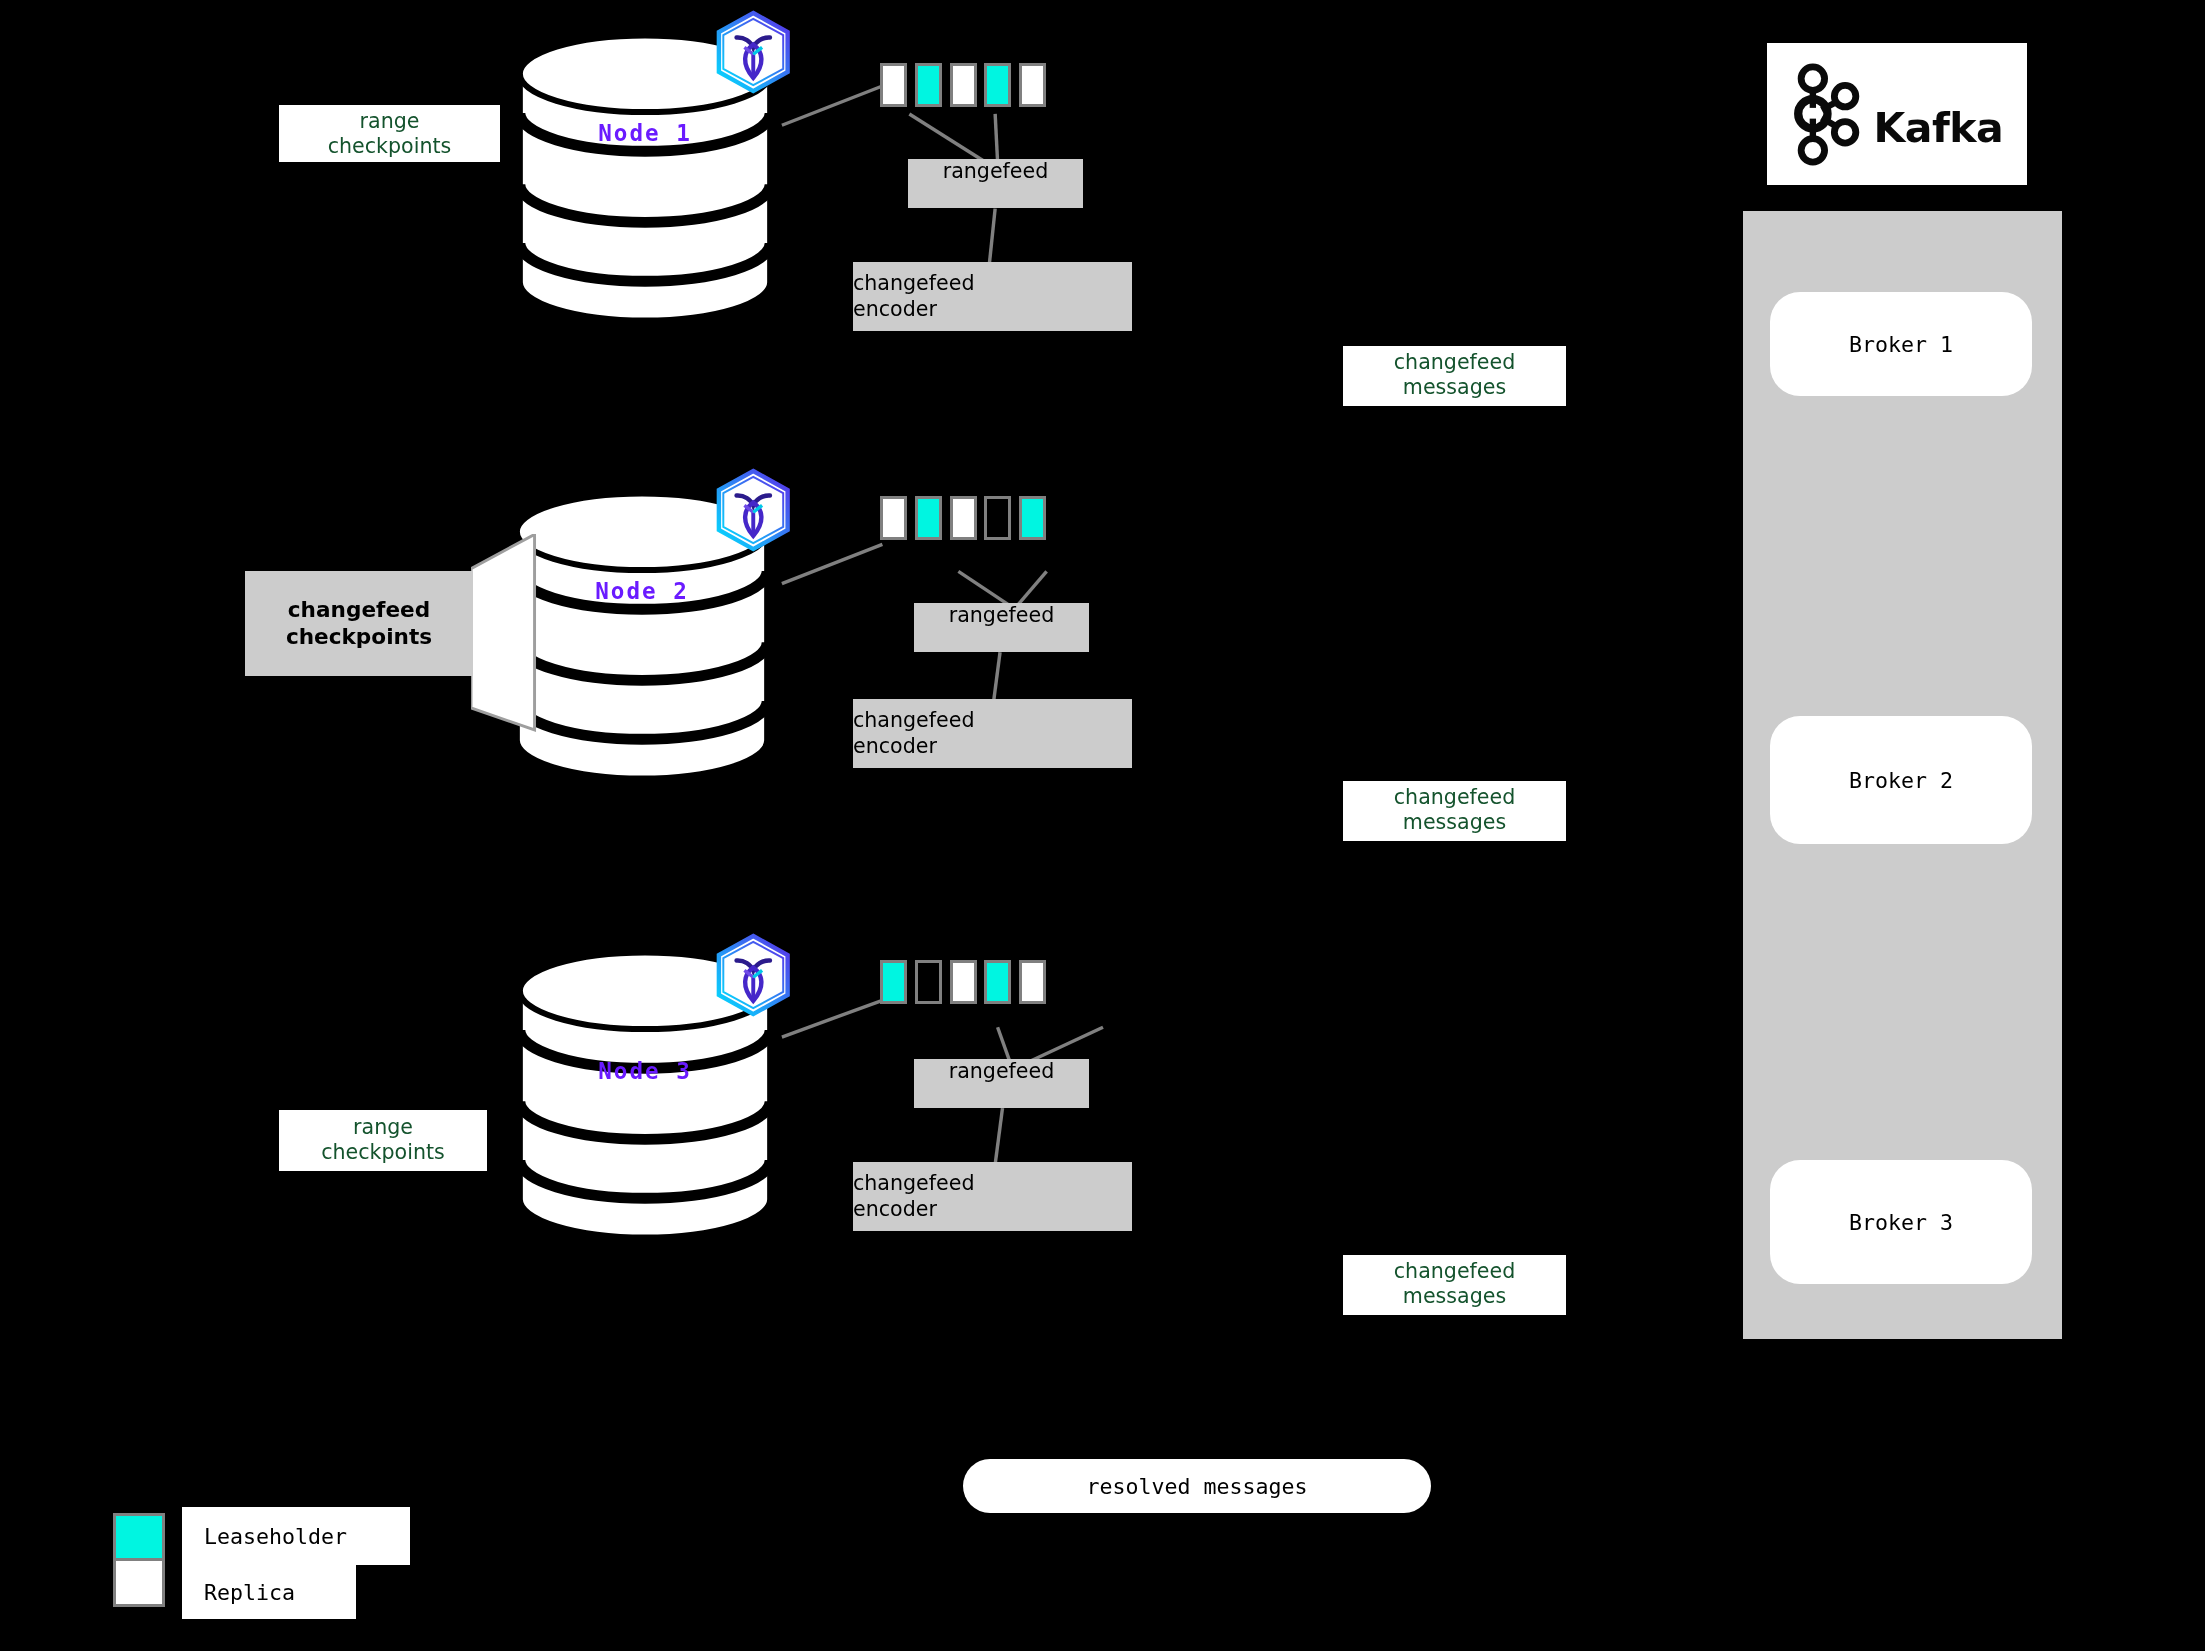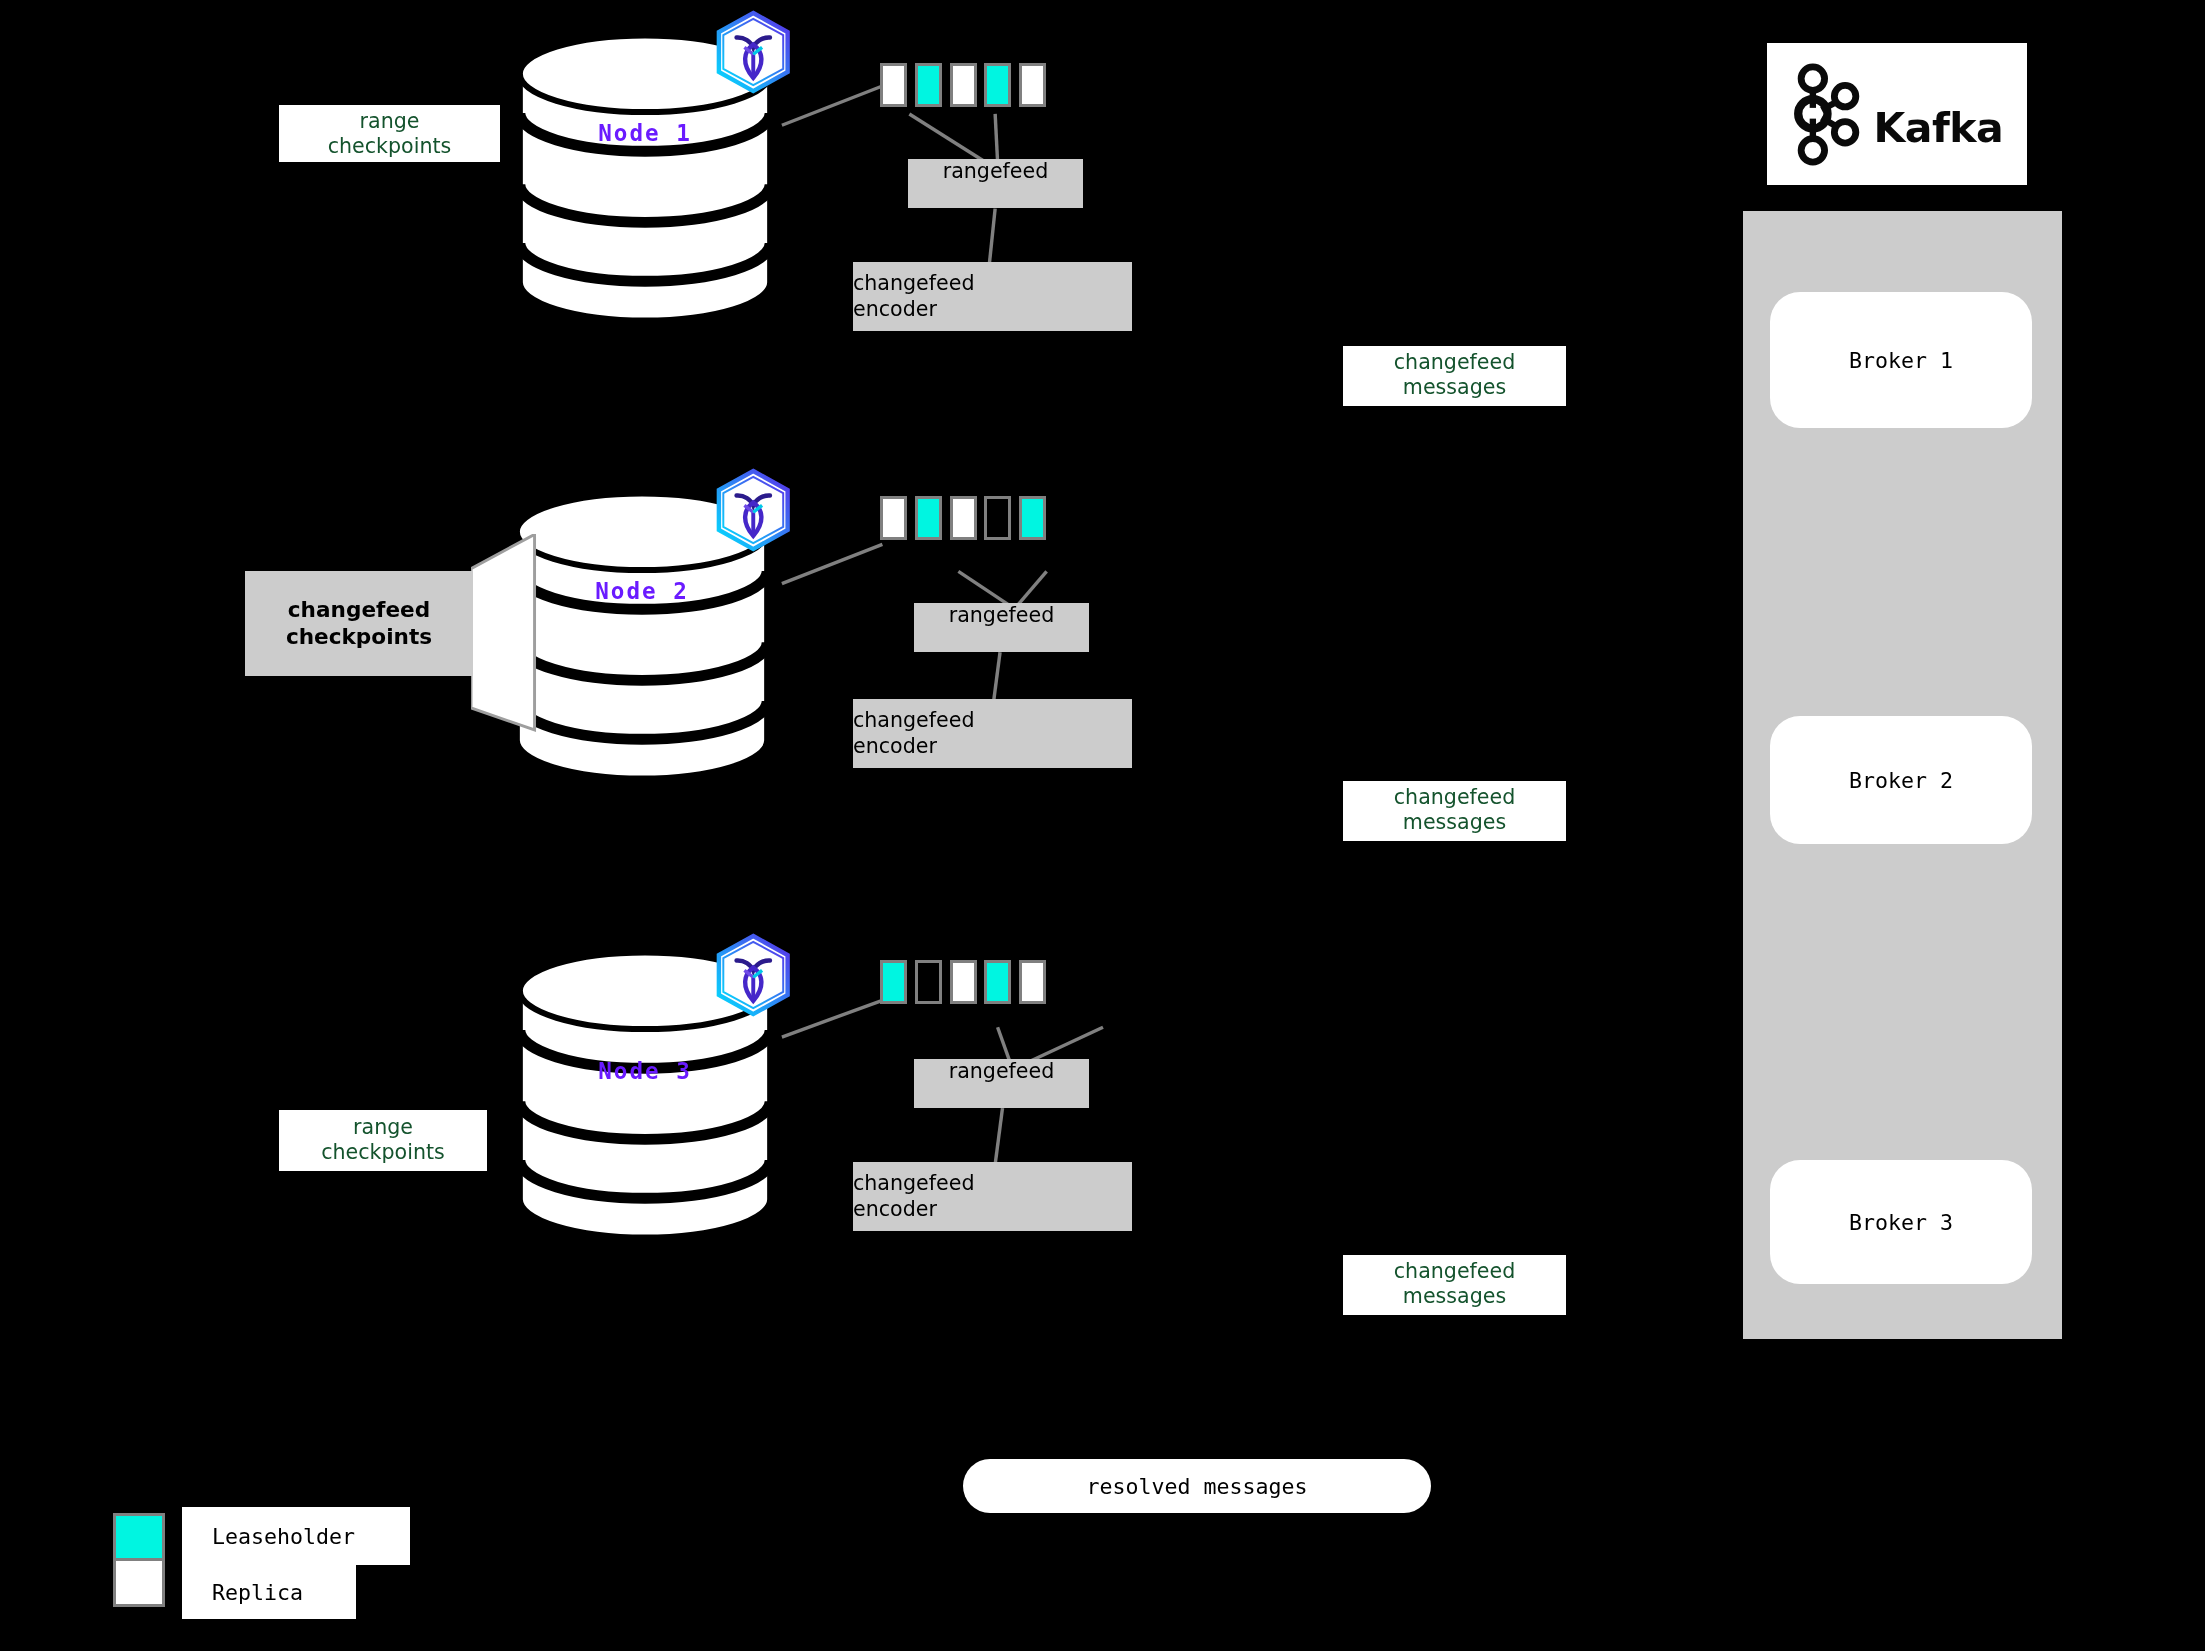--- a/index.html
+++ b/index.html
@@ -46,21 +46,21 @@
   
   .pill{position:absolute;background:#fff;border-radius:39px;
         display:flex;align-items:center;justify-content:center;
         font-family:"DejaVu Sans Mono",monospace;font-size:21.6px;color:#000;}
 
   
   .legend-sw{position:absolute;width:52px;height:49px;
         border:3.9px solid #808080;box-sizing:border-box;}
   .legend-txt{position:absolute;background:#fff;color:#000;
         font-family:"DejaVu Sans Mono",monospace;font-size:21.6px;
-        display:flex;align-items:center;padding-left:30px;box-sizing:border-box;}
+        display:flex;align-items:center;padding-left:22px;box-sizing:border-box;}
 
   
   .wires{position:absolute;left:0;top:0;width:2205px;height:1652px;
         pointer-events:none;}
 
   
   .coord-box{position:absolute;background:#CCCCCC;
         font-family:"DejaVu Sans",sans-serif;font-weight:bold;
         font-size:21.6px;color:#000;text-align:center;line-height:1.25;
         display:flex;align-items:center;justify-content:center;}
@@ -285,21 +285,21 @@
         <circle cx="110" cy="146" r="22"></circle>
       </g>
       <circle cx="44" cy="108" r="30" fill="none" stroke="#0A0A0A" stroke-width="17"></circle>
     </svg>
   </span>
   <span class="kafka-word">Kafka</span>
 </div>
 
 <div class="kafka-panel" style="left:1743px;top:211px;width:319px;height:1128px;"></div>
 
-<div class="broker" style="left:1770px;top:292px;width:262px;height:136px;">
+<div class="broker" style="left:1770px;top:292px;width:262px;height:104px;">
   <span>Broker 1</span>
 </div>
 <div class="broker" style="left:1770px;top:716px;width:262px;height:128px;">
   <span>Broker 2</span>
 </div>
 <div class="broker" style="left:1770px;top:1160px;width:262px;height:124px;">
   <span>Broker 3</span>
 </div>
 
 <div class="pill" style="left:963px;top:1459px;width:468px;height:54px;">

